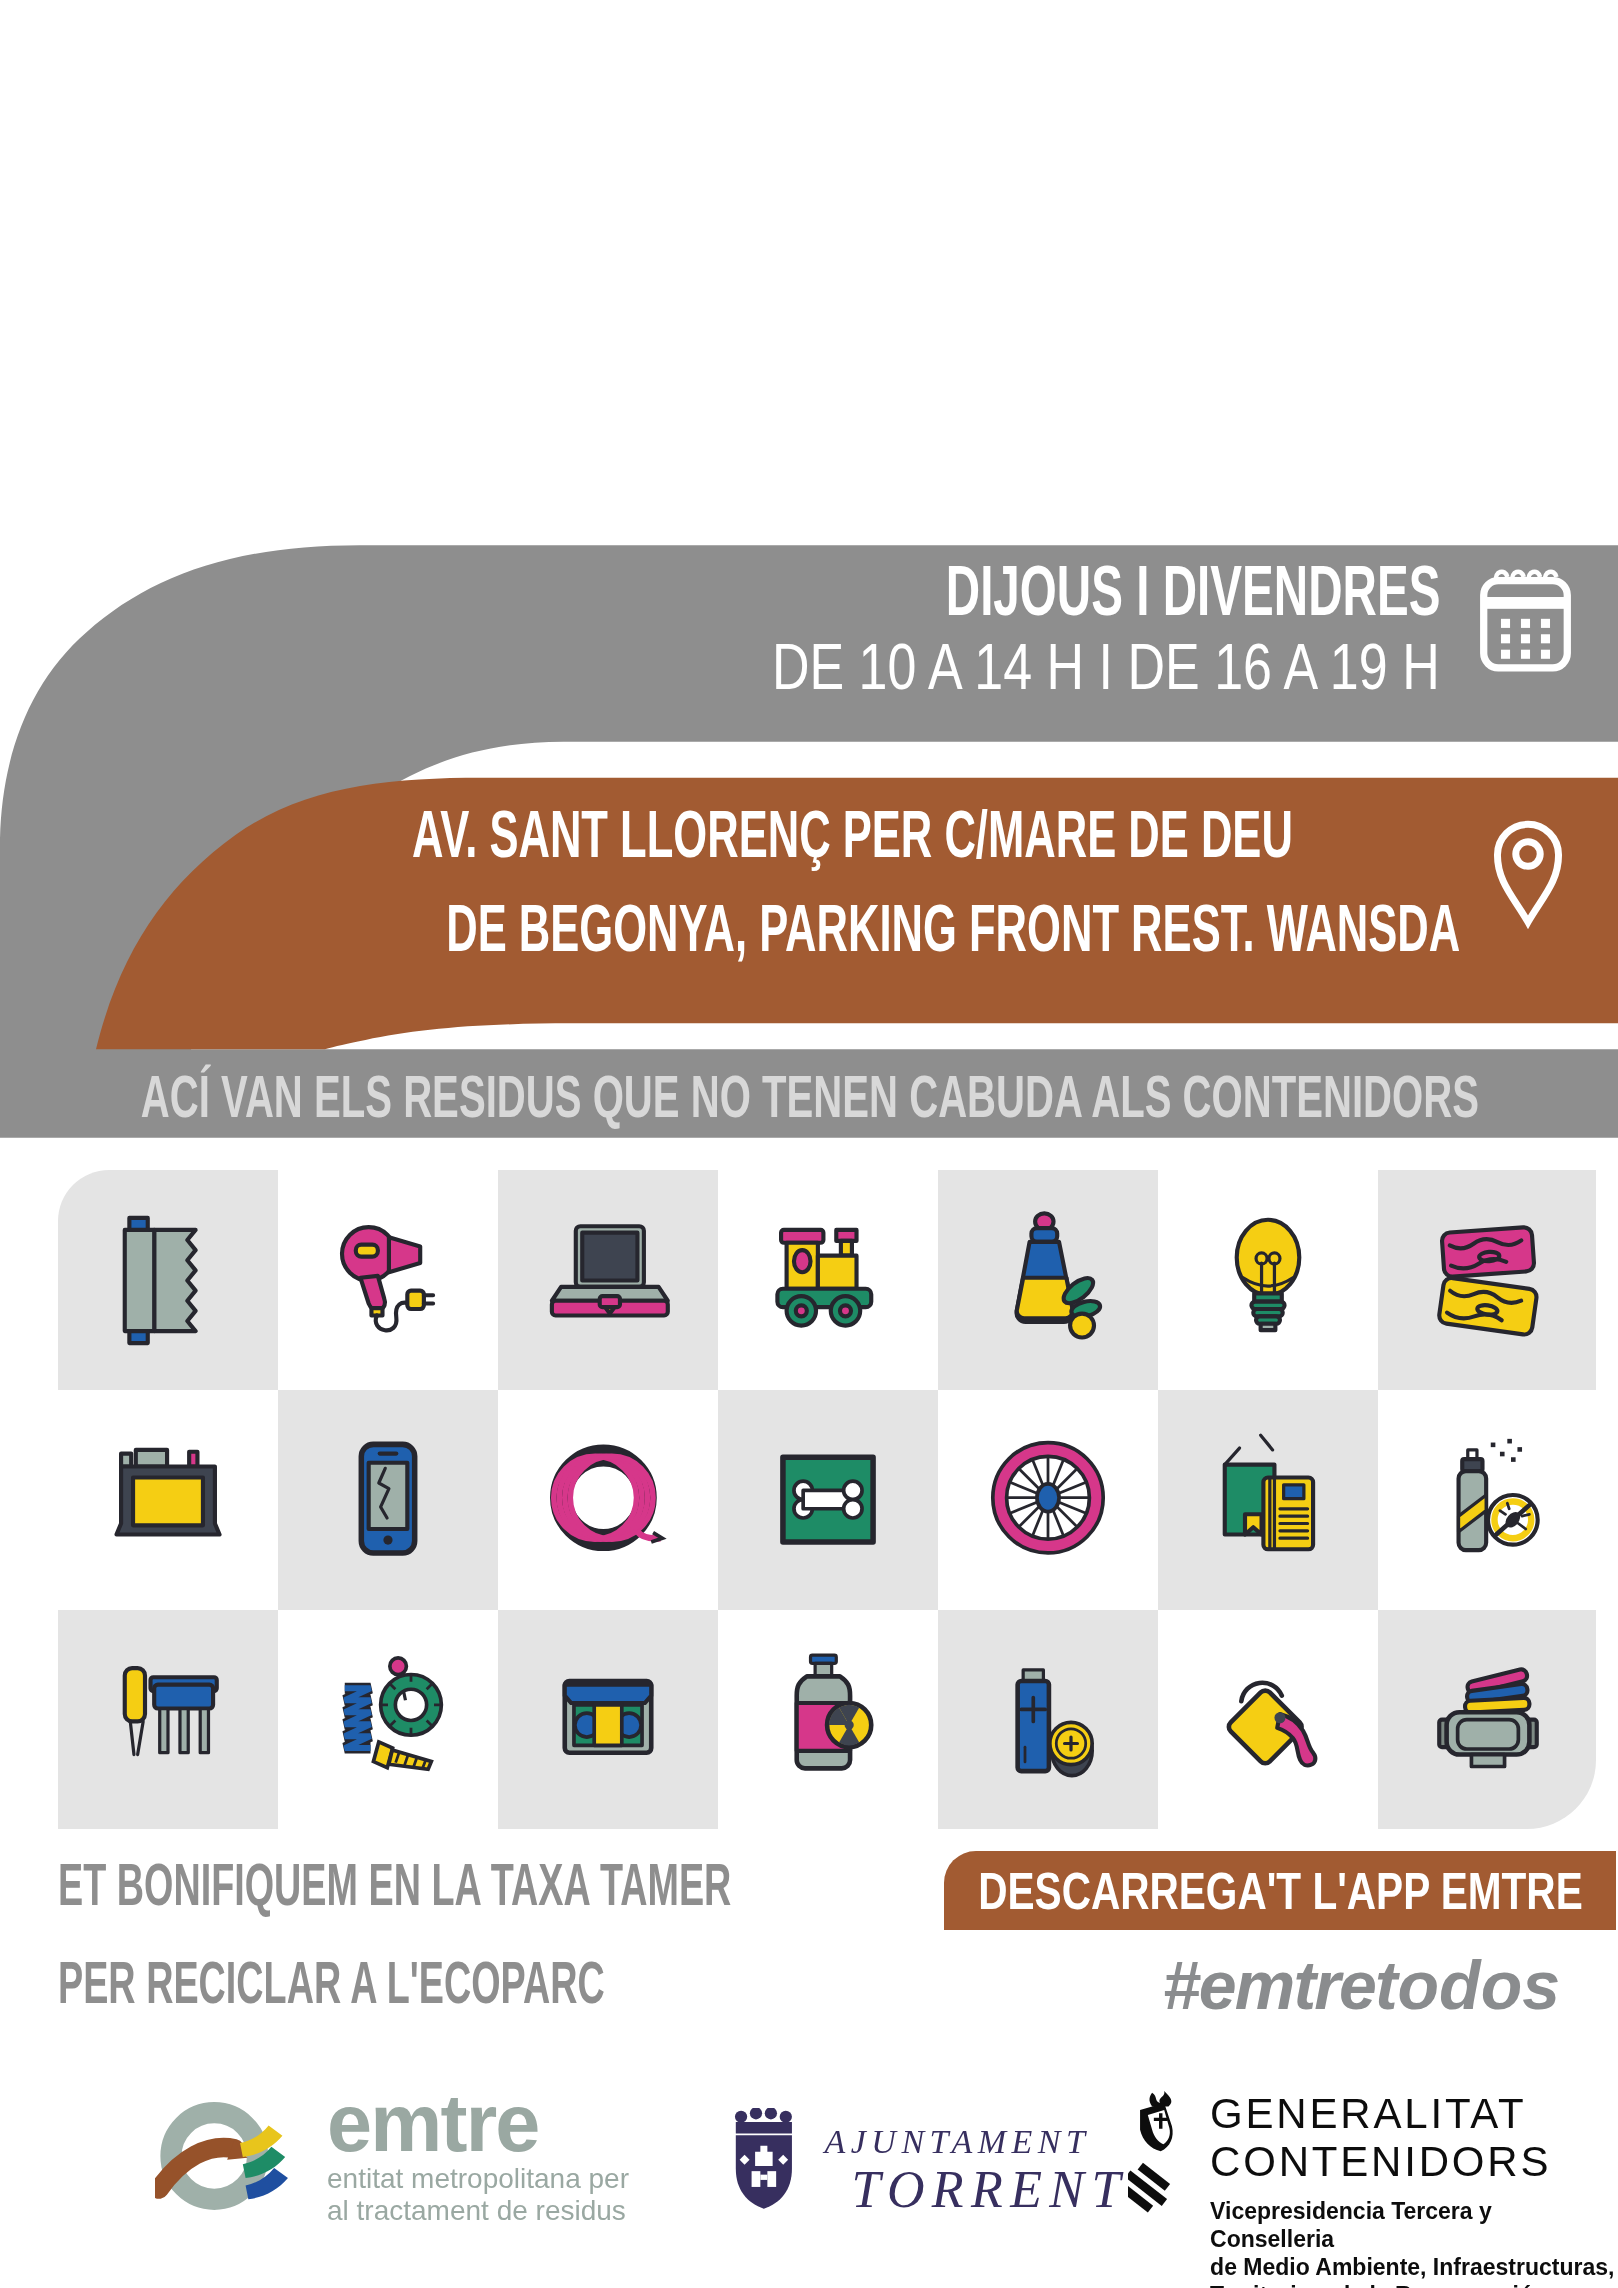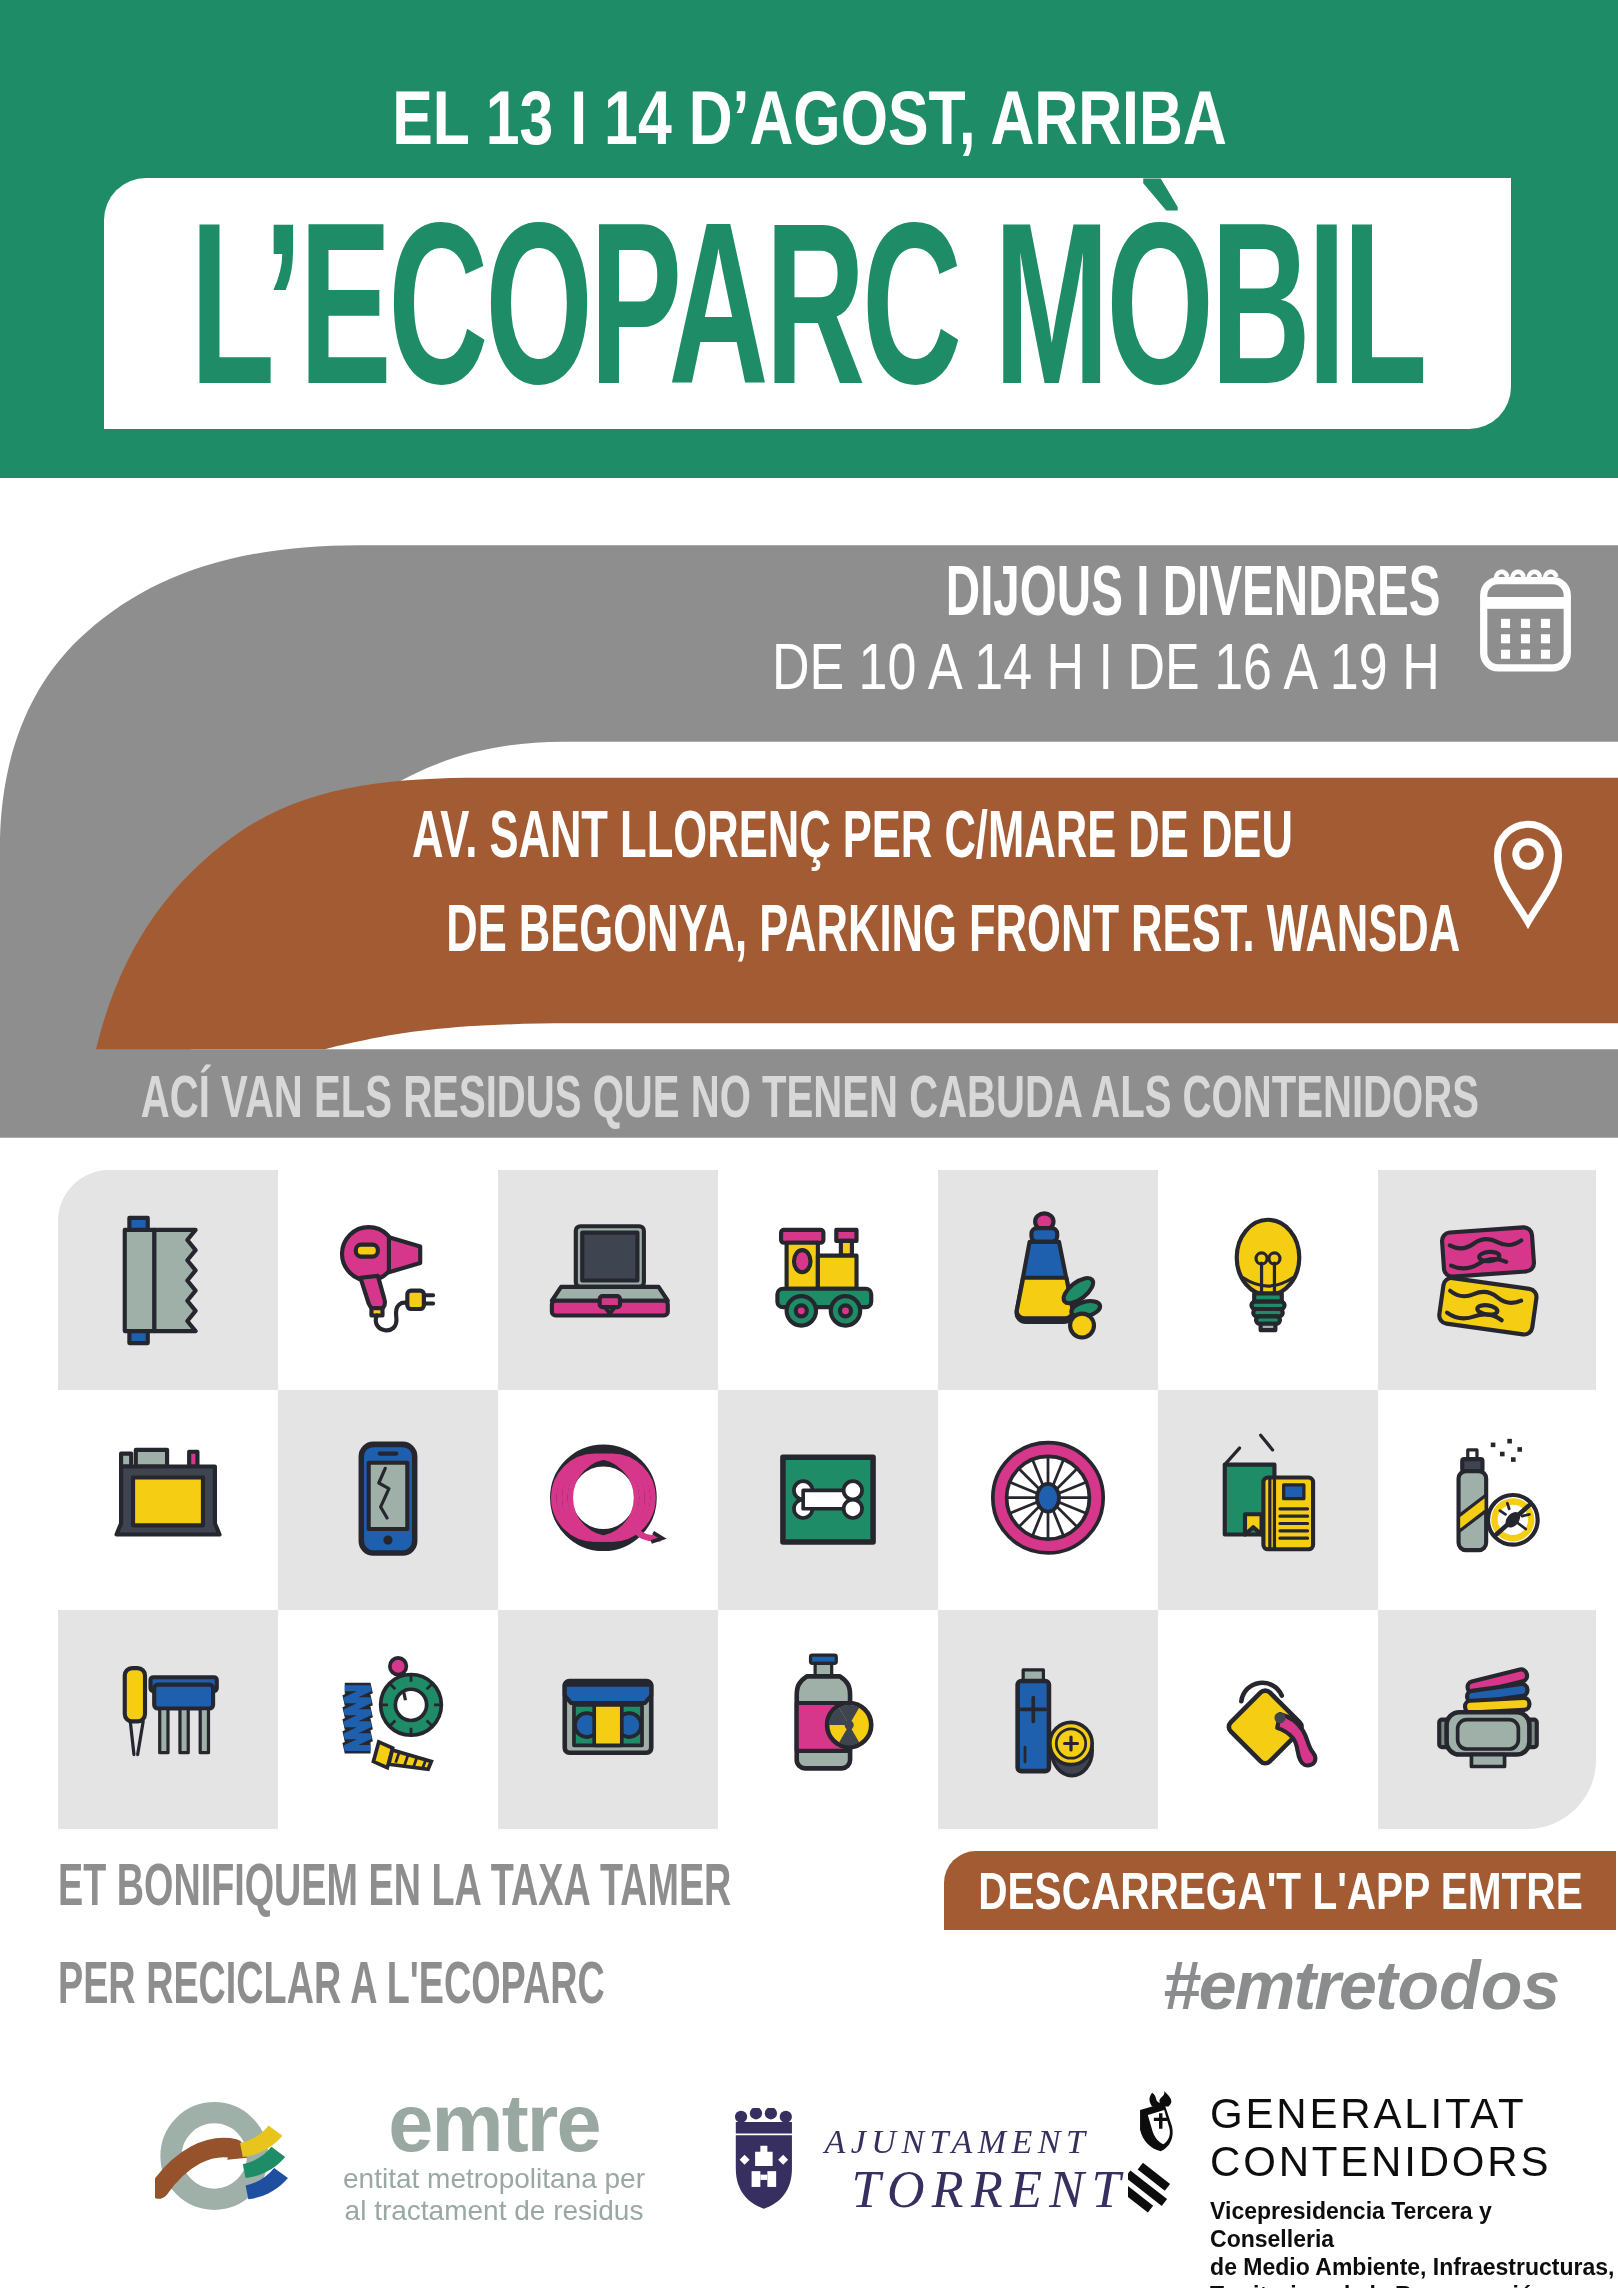--- a/index.html
+++ b/index.html
@@ -47,45 +47,37 @@
   .benefit .cx{transform:scaleX(.64);}
   .app-box{position:absolute;left:944px;top:1851px;width:672px;height:79px;background:#A25B32;
            border-radius:32px 0 0 0;display:flex;align-items:center;justify-content:center;}
   .app-box .t{color:#fff;font-weight:700;font-size:52px;}
   .app-box .cx{transform:scaleX(.78);}
   .hashtag{position:absolute;left:831px;top:1946px;width:729px;text-align:right;color:#8A8C8E;
            font-style:italic;font-weight:700;font-size:68px;letter-spacing:-1.8px;}
   .hashtag .heavy{letter-spacing:0;}
   
   .logo-emtre{position:absolute;left:155px;top:2084px;display:flex;align-items:center;}
-  .logo-emtre .txt{margin-left:40px;color:#9AA8A2;text-align:center;}
+  .logo-emtre .txt{margin-left:24px;color:#9AA8A2;}
   .logo-emtre .wordmark{font-weight:700;font-size:81px;line-height:79px;letter-spacing:-1.8px;}
   .logo-emtre .tag{font-size:28px;line-height:32px;color:#9AA8A2;}
   .logo-torrent{position:absolute;left:727px;top:2106px;display:flex;align-items:center;font-style:italic;}
   .logo-torrent .txt{margin-left:18.5px;color:#372F5F;font-family:"Liberation Serif",serif;}
   .logo-torrent .l1{font-size:34px;letter-spacing:5.5px;line-height:42px;margin-top:14.8px;}
   .logo-torrent .l2{font-size:52px;letter-spacing:7.4px;line-height:54px;margin-left:27px;}
   .logo-gva{position:absolute;left:1128px;top:2090px;display:flex;align-items:flex-start;}
   .logo-gva .txt{margin-left:16.6px;color:#0D0D0D;}
   .logo-gva .l1{font-size:42px;letter-spacing:2.8px;line-height:48px;}
   .logo-gva .dept{margin-top:11px;font-weight:700;font-size:23px;line-height:28px;}
 </style>
 </head>
 <body>
 
 <div class="poster">
 
-  <header class="green-band">
-    <div class="kicker">
-      <span class="cx">EL 13 I 14 D’AGOST, ARRIBA</span>
-    </div>
-    <div class="title-box">
-      <span class="title cx">L’ECOPARC MÒBIL</span>
-    </div>
-  </header>
 
   <section class="bands">
     <svg class="bg" width="1619" height="593" viewBox="0 0 1754 642">
       <path d="M0 642 L0 318 C2 228 32 148 94 94 C162 34 252 0 390 0 L1754 0 L1754 213 L610 213 C502 213 420 250 352 318 C286 384 236 456 207 546 L1754 546 L1754 642 Z" fill="#8E8E8E"></path>
       <path d="M104 546 C130 440 180 368 255 314 C330 261 420 252 522 252 L1754 252 L1754 518 L620 518 C520 518 452 524 396 536 C377 540 362 543 352 546 Z" fill="#A25B32"></path>
     </svg>
 
     <div class="schedule">
       <div class="days cx cx-r">DIJOUS I DIVENDRES</div>
       <div class="hours cx cx-r">DE 10 A 14 H I DE 16 A 19 H</div>

